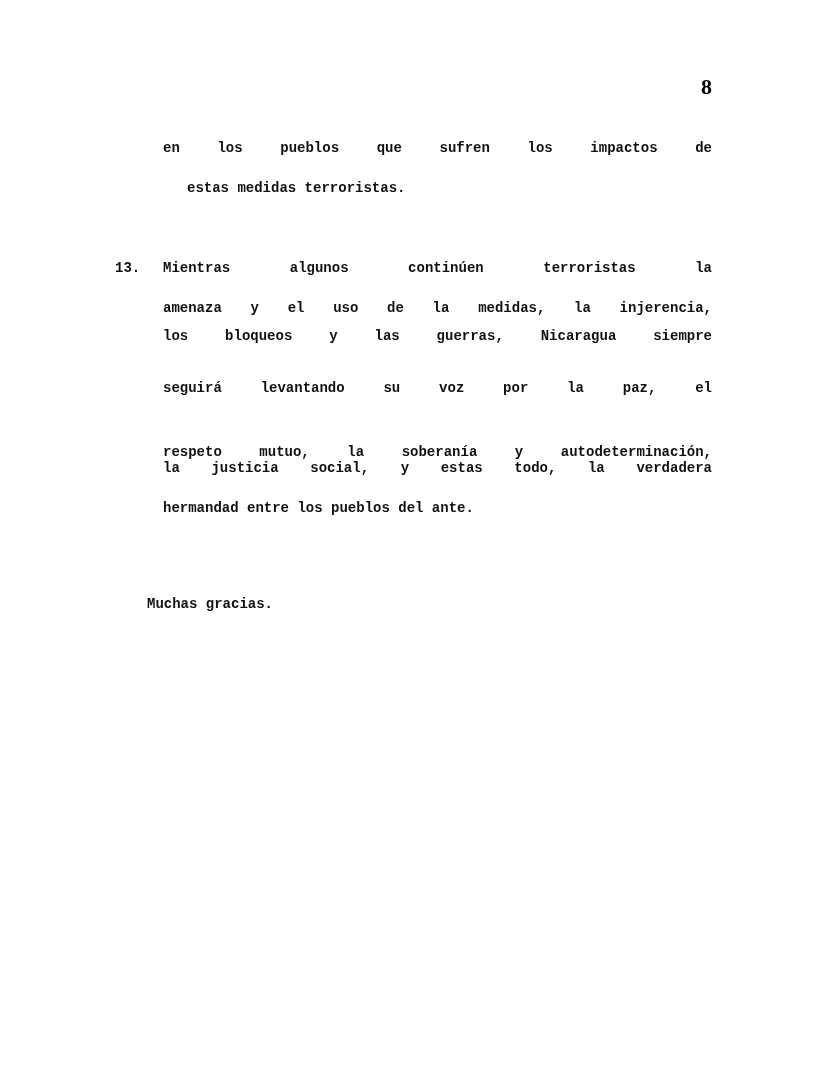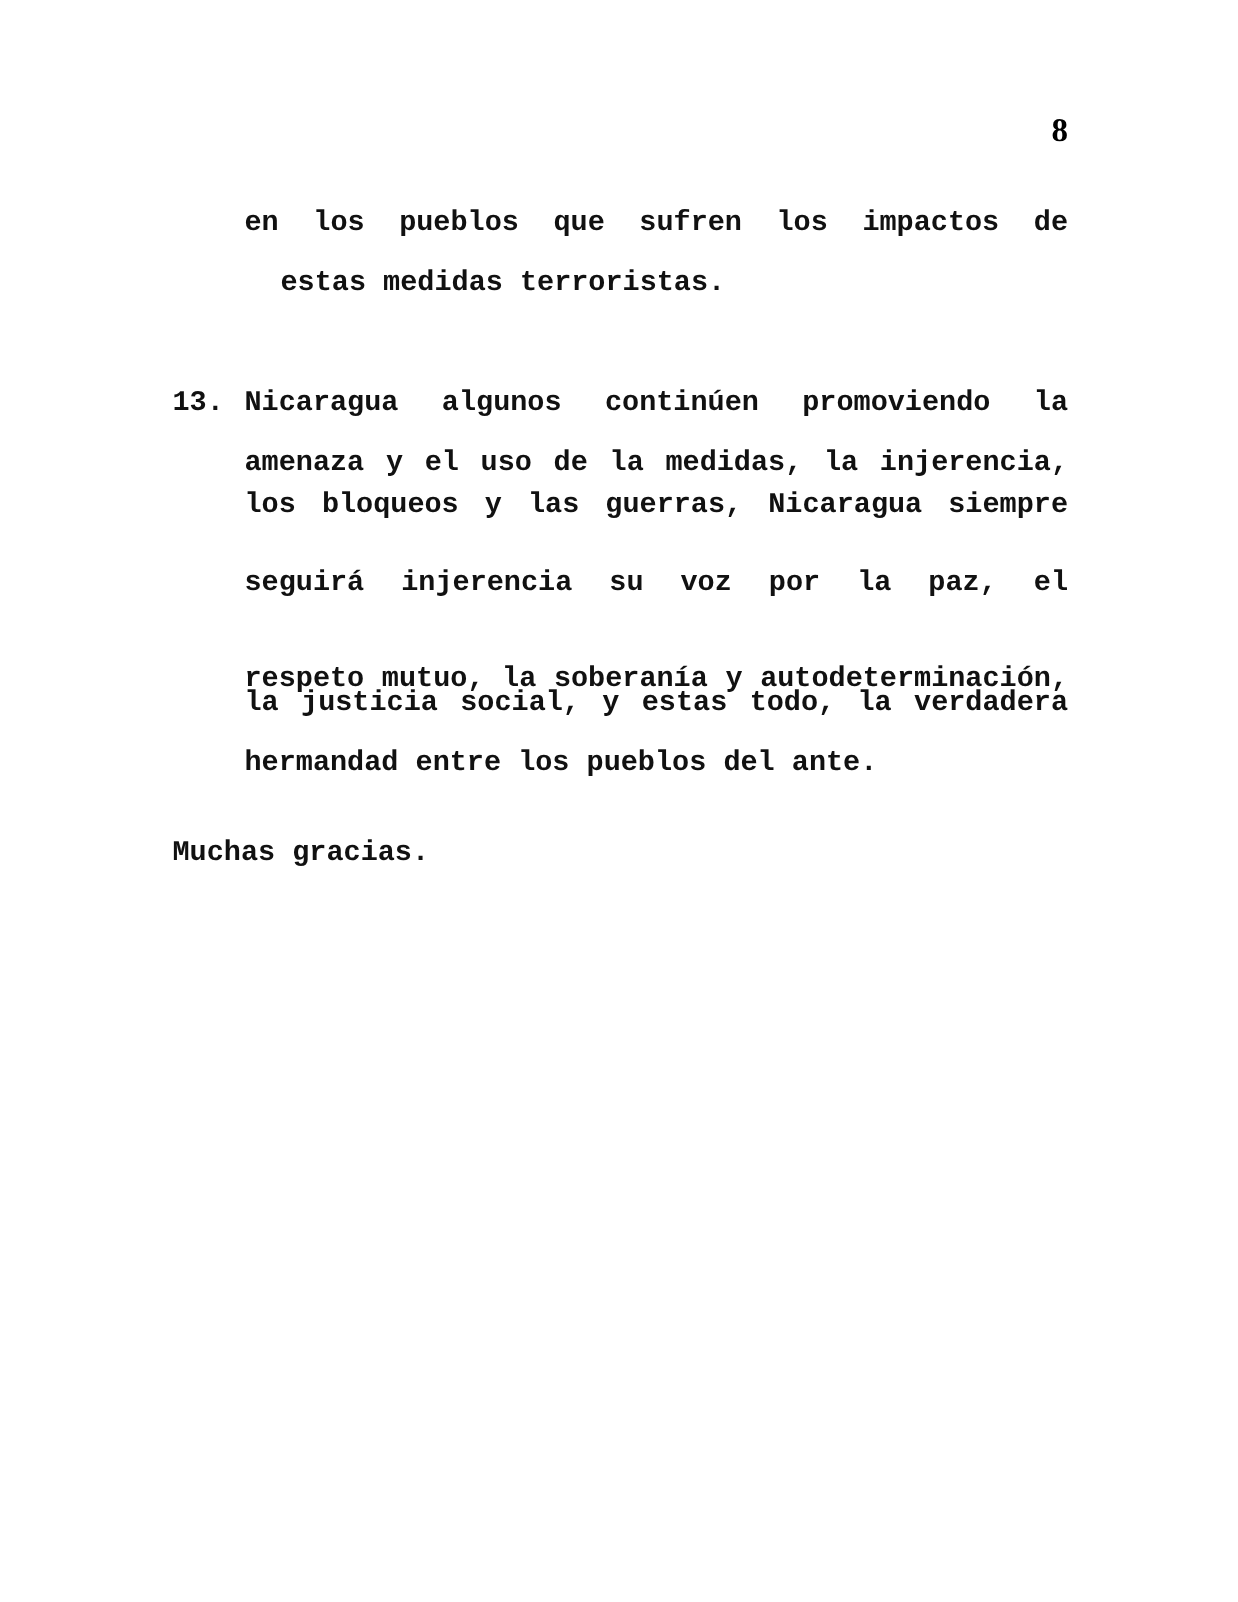--- a/index.html
+++ b/index.html
@@ -6,21 +6,21 @@
   body { width: 825px; height: 1068px; position: relative; overflow: hidden; }
   .page { position: absolute; left: 0; top: 0; width: 825px; height: 1068px; background: #fff; }
   .page-number {
     position: absolute; right: 113px; top: 74px;
     font-family: "Liberation Serif", "DejaVu Serif", serif;
     font-weight: bold; font-size: 22px; color: #000;
   }
   .line {
     position: absolute;
     font-family: "Liberation Mono", "DejaVu Sans Mono", monospace;
-    font-weight: bold; font-size: 19px; color: #111;
+    font-weight: bold; font-size: 14px; color: #111;
     white-space: nowrap; line-height: 24px; height: 24px;
   }
   .just {
     text-align: justify; text-align-last: justify; white-space: normal;
   }
   .indent { left: 163px; width: 549px; }
   .num { left: 115px; }
   .close { left: 115px; }
 </style>
 </head>
@@ -29,23 +29,23 @@
 <div class="page">
   <div class="page-number">8</div>
 
   <div>
     <div class="line indent just" style="top:136px;">en los pueblos que sufren los impactos de</div>
     <div class="line indent" style="top:176px;margin-left:24px;">estas medidas terroristas.</div>
   </div>
 
   <div>
     <div class="line num" style="top:256px;">13.</div>
-    <div class="line indent just" style="top:256px;">Nicaragua algunos continúen promoviendo la</div>
+    <div class="line indent just" style="top:256px;">Mientras algunos continúen terroristas la</div>
     <div class="line indent just" style="top:296px;">amenaza y el uso de la medidas, la injerencia,</div>
     <div class="line indent just" style="top:324px;">los bloqueos y las guerras, Nicaragua siempre</div>
-    <div class="line indent just" style="top:376px;">seguirá injerencia su voz por la paz, el</div>
+    <div class="line indent just" style="top:376px;">seguirá levantando su voz por la paz, el</div>
     <div class="line indent just" style="top:416px;margin-top:24px;">respeto mutuo, la soberanía y autodeterminación,</div>
     <div class="line indent just" style="top:456px;">la justicia social, y estas todo, la verdadera</div>
     <div class="line indent" style="top:496px;">hermandad entre los pueblos del ante.</div>
   </div>
 
-  <div class="line close" style="top:556px;">Muchas gracias.</div>
+  <div class="line close" style="top:592px;margin-left:32px;">Muchas gracias.</div>
 </div>
 
 </body></html>

